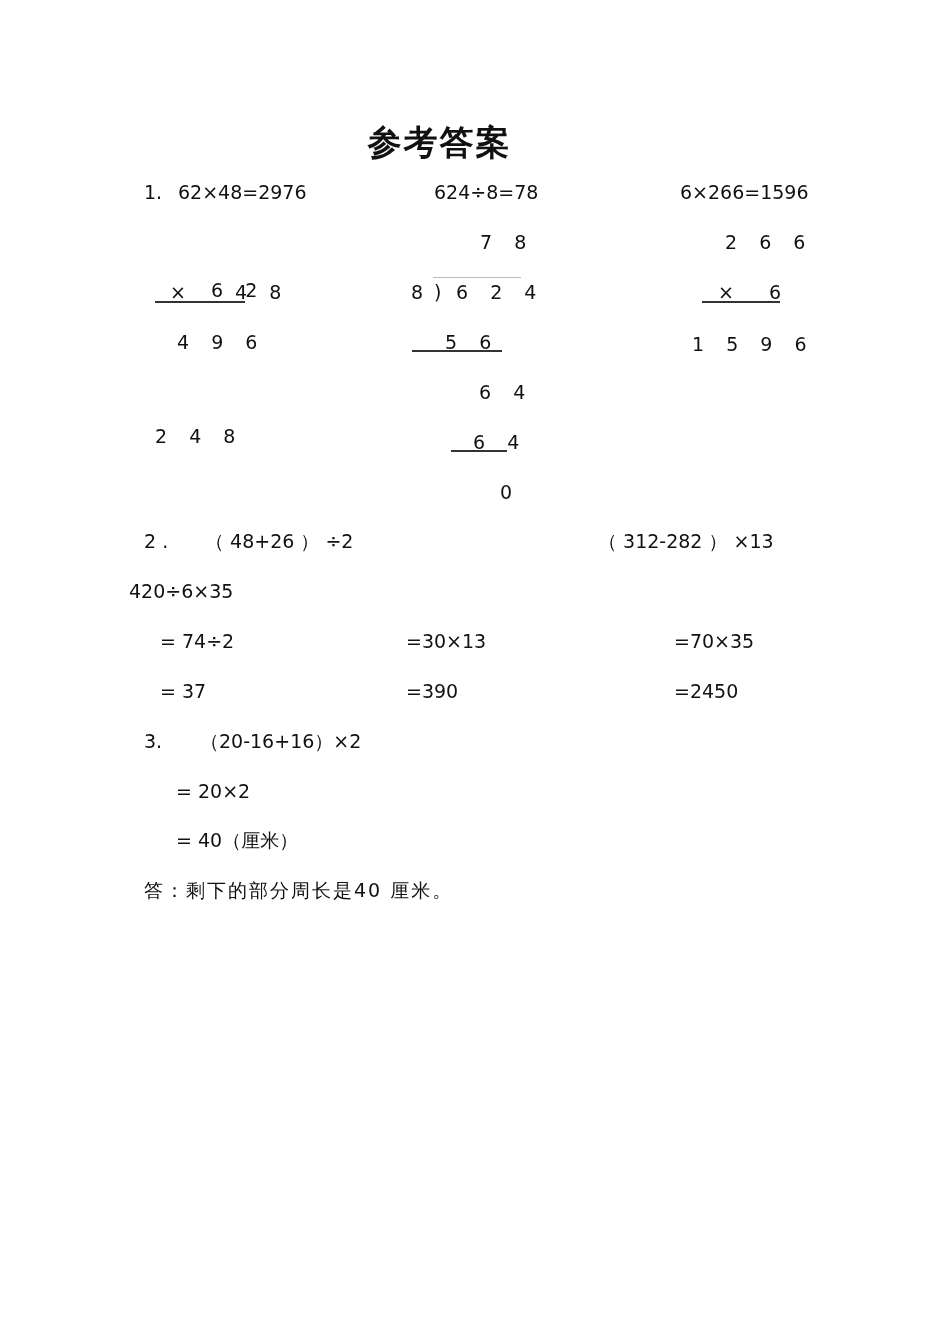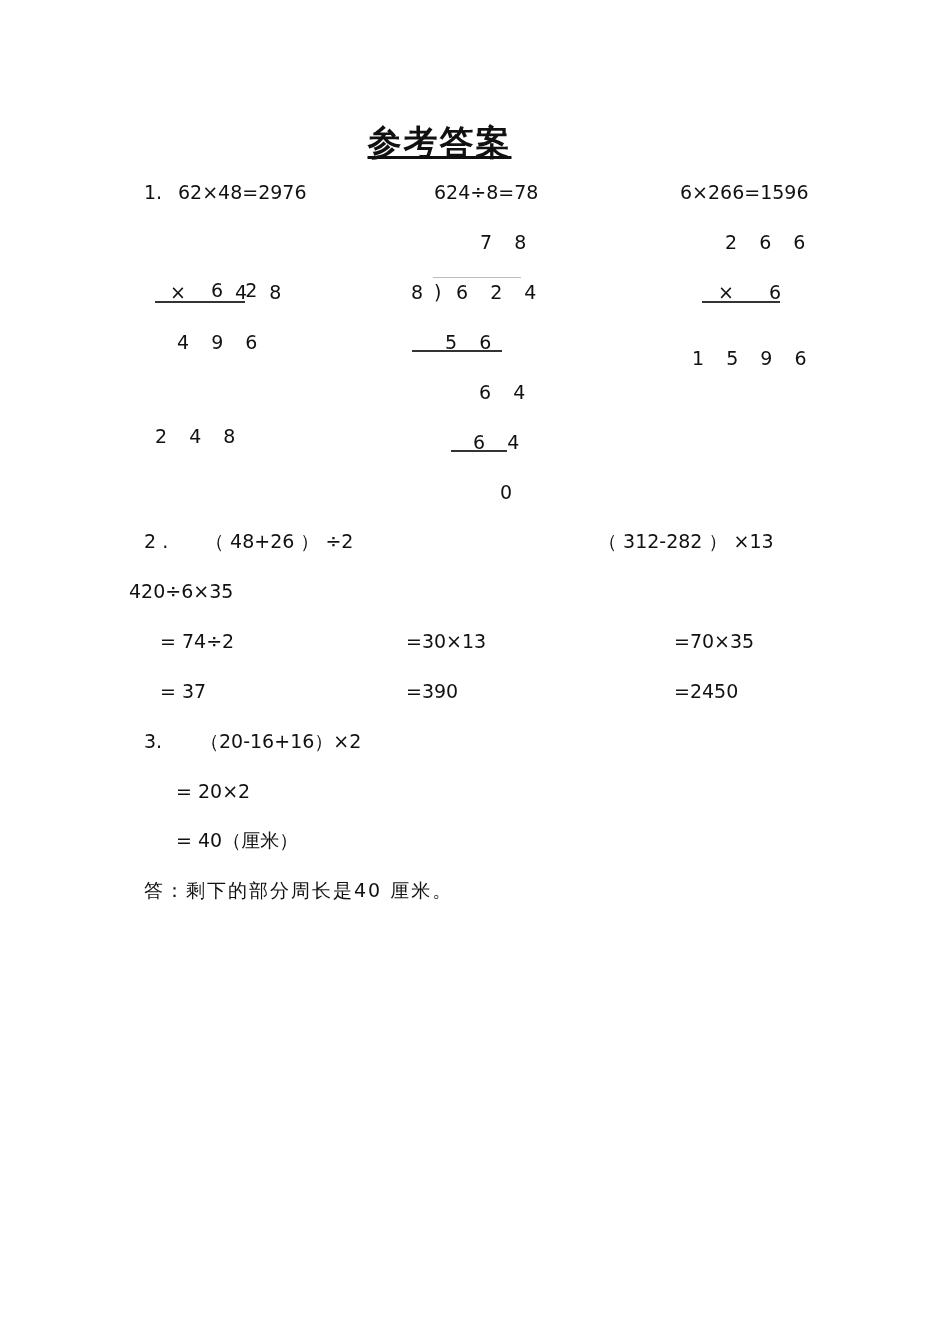--- a/index.html
+++ b/index.html
@@ -1,21 +1,21 @@
 <!DOCTYPE html>
 <html><head>
 <meta charset="utf-8">
 <style>
   html, body { margin: 0; padding: 0; background: #ffffff; }
   body { width: 950px; height: 1344px; position: relative; overflow: hidden;
          font-family: "DejaVu Sans", "Liberation Sans", sans-serif; color: #111; }
   .t { position: absolute; font-size: 19px; line-height: 24px; white-space: pre; }
   .title { position: absolute; left: 0; width: 879px; top: 120px; text-align: center;
            font-family: "DejaVu Serif", "Liberation Serif", serif; font-weight: bold;
-           font-size: 34px; letter-spacing: 2px; text-decoration: underline; }
+           font-size: 34px; letter-spacing: 2px; }
   .line { position: absolute; height: 1.5px; background: #333; }
   .line.light { background: #bbb; height: 1px; }
   .sp { letter-spacing: 8px; }
 </style>
 </head>
 <body>
 
 <div class="title">参考答案</div>
 
 <div>
@@ -45,21 +45,21 @@
     <span class="t sp" style="left:473px;top:430px;">6 4</span>
     <div class="line" style="left:451px;top:450px;width:56px;"></div>
     <span class="t" style="left:500px;top:480px;">0</span>
   </div>
 
   <div>
     <span class="t sp" style="left:725px;top:230px;">2 6 6</span>
     <span class="t" style="left:718px;top:280px;">×</span>
     <span class="t" style="left:769px;top:280px;">6</span>
     <div class="line" style="left:702px;top:301px;width:78px;"></div>
-    <span class="t sp" style="left:692px;top:346px;text-align:right;">1 5 9 6</span>
+    <span class="t sp" style="left:692px;top:332px;text-align:right;">1 5 9 6</span>
   </div>
 </div>
 
 <div>
   <span class="t" style="left:144px;top:529px;">2 .</span>
   <span class="t" style="left:205px;top:529px;">（ 48+26 ） ÷2</span>
   <span class="t" style="left:598px;top:529px;">（ 312-282 ） ×13</span>
   <span class="t" style="left:129px;top:579px;">420÷6×35</span>
 
   <span class="t" style="left:160px;top:629px;">= 74÷2</span>

